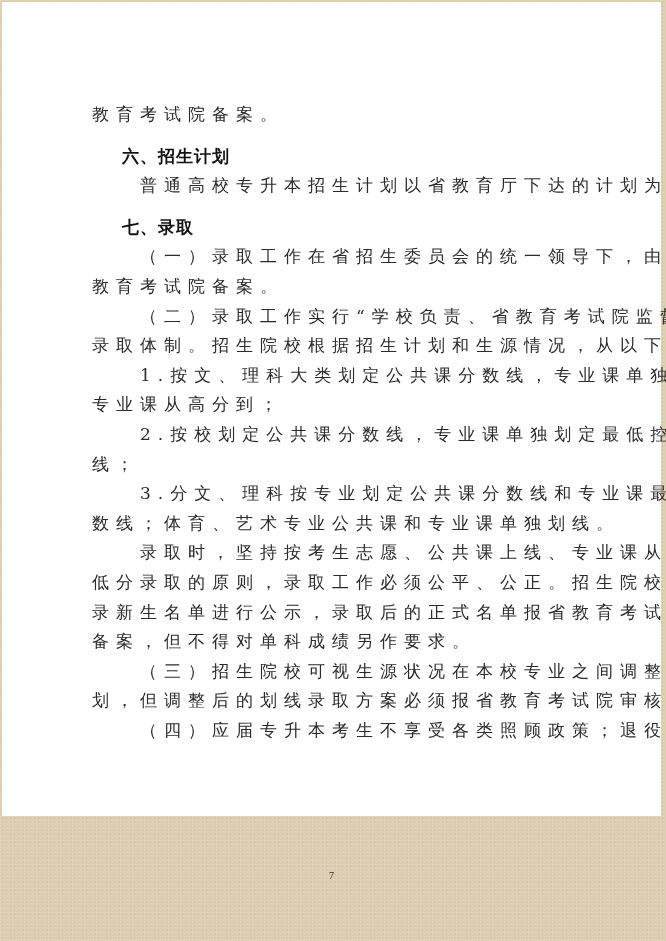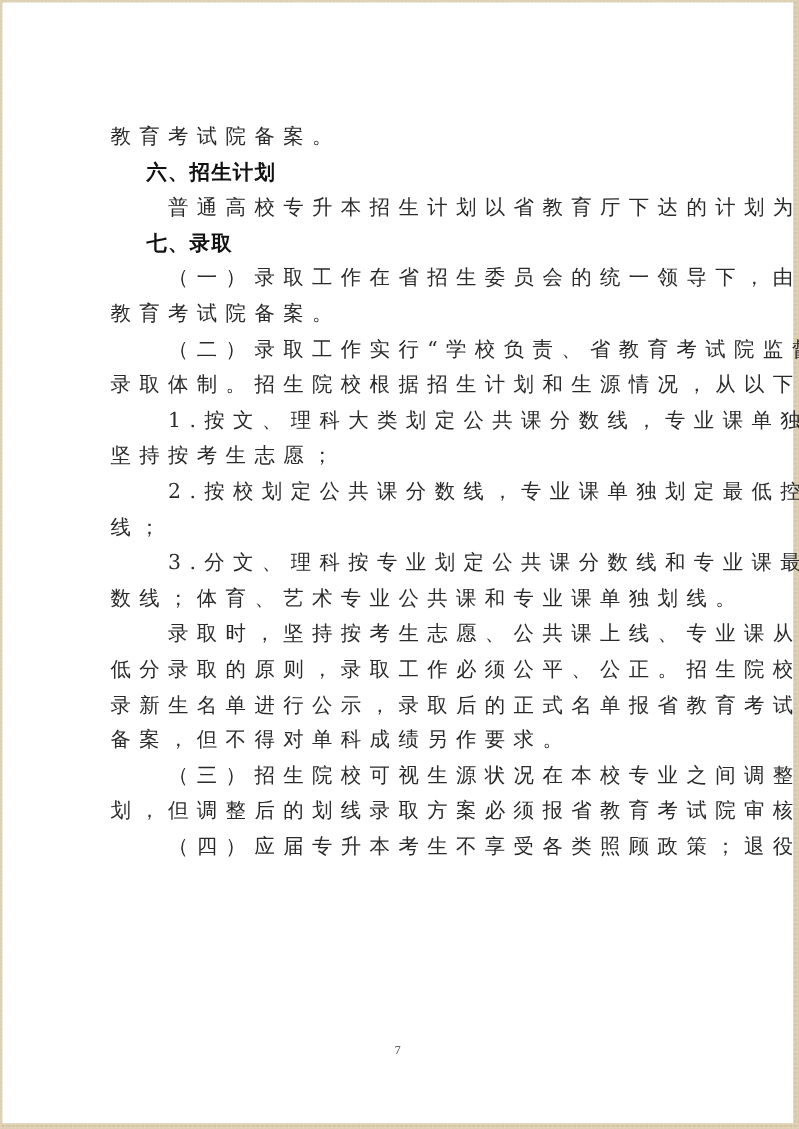--- a/index.html
+++ b/index.html
@@ -16,21 +16,21 @@
       background-size: 3px 3px, 4px 4px;
       position: relative;
       overflow: hidden;
       font-family: "DejaVu Serif", "Liberation Serif", serif;
     }
     .page {
       position: absolute;
       left: 2px;
       top: 2px;
       width: 659px;
-      height: 934px;
+      height: 814px;
       background: #ffffff;
     }
     .content {
       position: absolute;
       left: 90px;
       top: 98px;
       width: 486px;
     }
     .line {
       height: 29.6px;
@@ -41,20 +41,21 @@
       letter-spacing: 7px;
     }
     .line.indent { padding-left: 48px; }
     .line.heading {
       padding-left: 30px;
       font-family: "DejaVu Sans", "Liberation Sans", sans-serif;
       font-weight: bold;
       color: #111;
       letter-spacing: 1px;
       font-size: 17px;
+      margin-top: 12px;
     }
     .page-number {
       position: absolute;
       left: 0;
       width: 100%;
       top: 868px;
       text-align: center;
       font-size: 10px;
       color: #333;
       font-family: "Liberation Serif", serif;
@@ -67,21 +68,21 @@
   <div class="content">
     <div class="line">教育考试院备案。</div>
     <div class="line heading">六、招生计划</div>
     <div class="line indent">普通高校专升本招生计划以省教育厅下达的计划为准。</div>
     <div class="line heading">七、录取</div>
     <div class="line indent">（一）录取工作在省招生委员会的统一领导下，由各招生</div>
     <div class="line">教育考试院备案。</div>
     <div class="line indent">（二）录取工作实行“学校负责、省教育考试院监督”的</div>
     <div class="line">录取体制。招生院校根据招生计划和生源情况，从以下三种划</div>
     <div class="line indent">1.按文、理科大类划定公共课分数线，专业课单独划定最</div>
-    <div class="line">坚持按考生志愿；</div>
+    <div class="line">专业课从高分到；</div>
     <div class="line indent">2.按校划定公共课分数线，专业课单独划定最低控制分数</div>
     <div class="line">线；</div>
     <div class="line indent">3.分文、理科按专业划定公共课分数线和专业课最低控制分</div>
     <div class="line">数线；体育、艺术专业公共课和专业课单独划线。</div>
     <div class="line indent">录取时，坚持按考生志愿、公共课上线、专业课从高分到</div>
     <div class="line">低分录取的原则，录取工作必须公平、公正。招生院校须对预</div>
     <div class="line">录新生名单进行公示，录取后的正式名单报省教育考试院审查</div>
     <div class="line">备案，但不得对单科成绩另作要求。</div>
     <div class="line indent">（三）招生院校可视生源状况在本校专业之间调整招生计</div>
     <div class="line">划，但调整后的划线录取方案必须报省教育考试院审核批准。</div>

